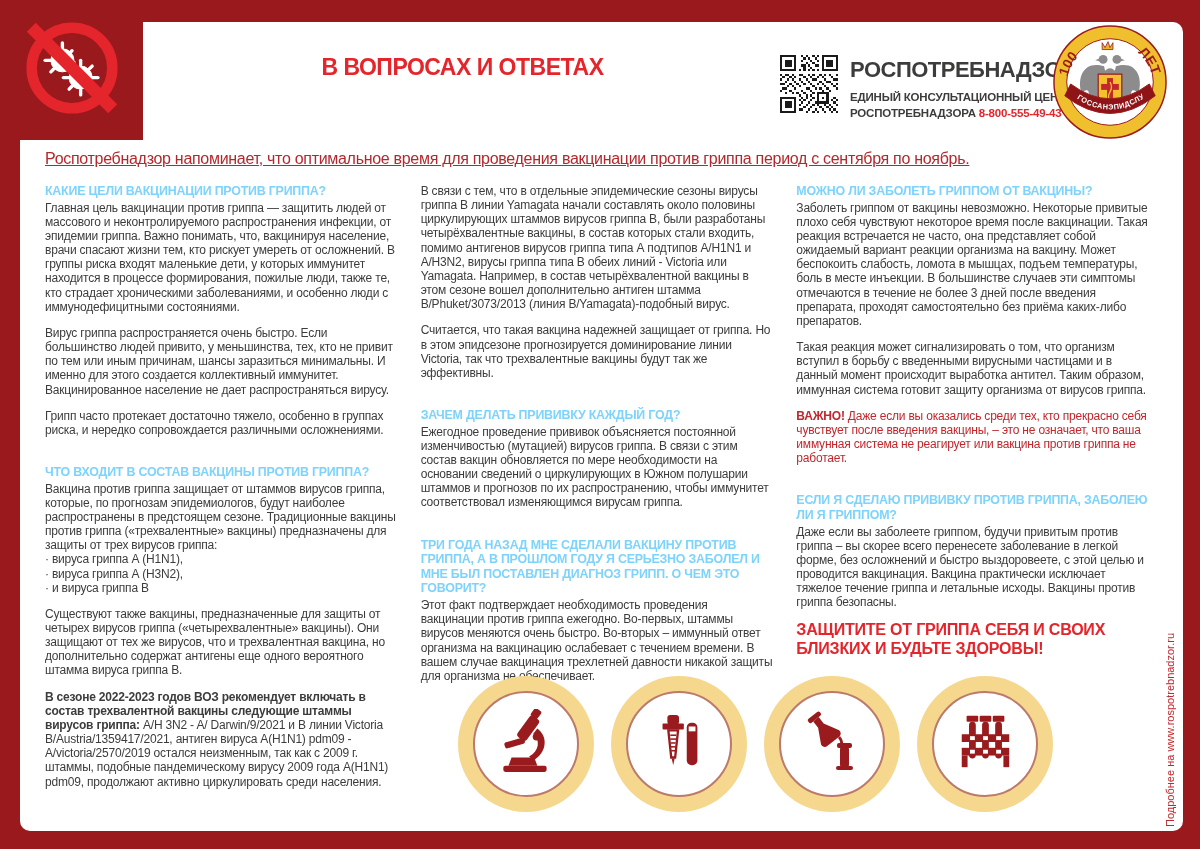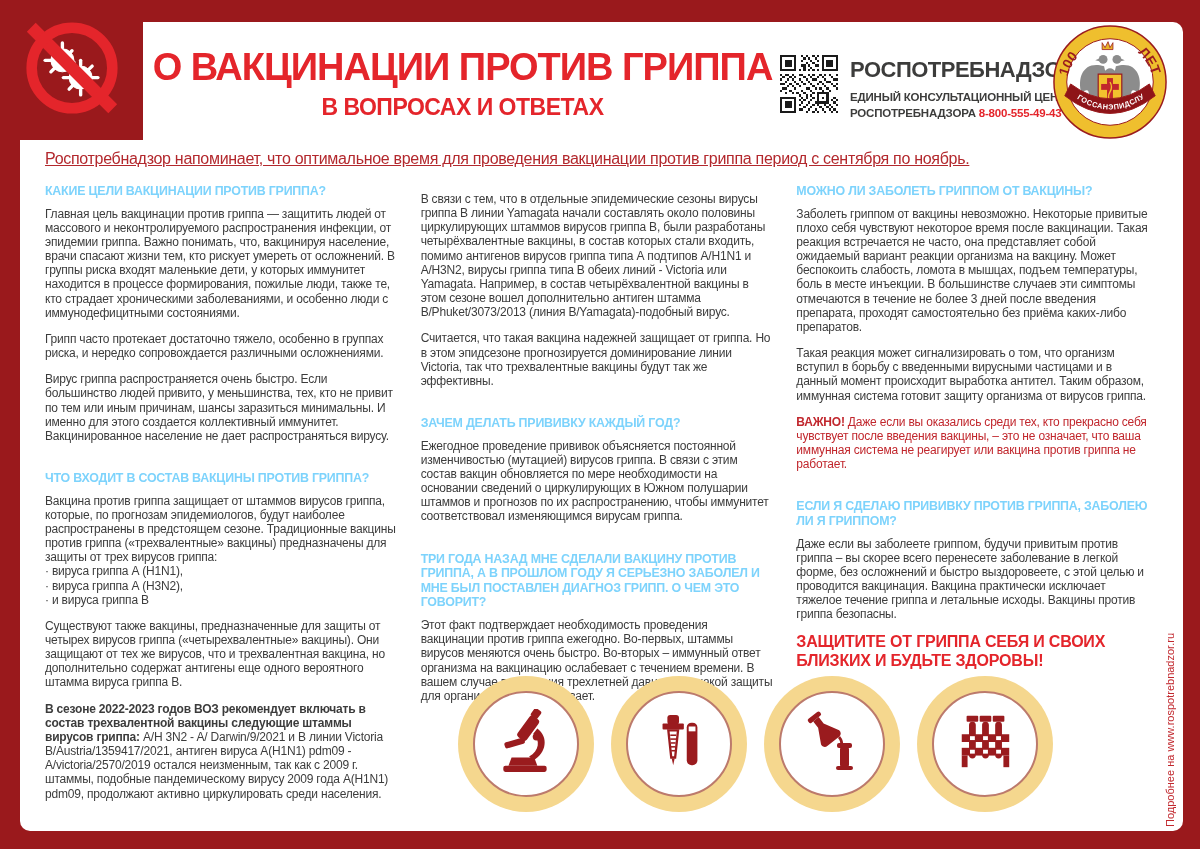--- a/index.html
+++ b/index.html
@@ -15,21 +15,21 @@
   .qr{width:58px;height:58px;}
   .agency-name{font-size:22px;font-weight:bold;color:#3C3C3B;letter-spacing:-0.5px;line-height:1;margin-top:4px;}
   .agency-sub{font-size:11.5px;font-weight:bold;color:#3C3C3B;letter-spacing:-0.2px;line-height:1.4;margin-top:8px;}
   .phone{color:#E4252B;}
   .emblem{position:absolute;left:1051px;top:23px;z-index:2;}
   .reminder{position:absolute;left:45px;top:150px;width:1110px;font-size:16px;color:#B3282D;z-index:2;letter-spacing:-0.3px;text-decoration:underline;}
   .columns{position:absolute;left:45px;top:184px;width:1103px;display:flex;gap:24px;color:#3C3C3C;z-index:2;}
   .col{flex:1;font-size:12px;line-height:1.18;letter-spacing:-0.2px;}
   .col h3{color:#7dd3fc;font-size:12.4px;margin:28px 0 2px;line-height:1.18;letter-spacing:-0.2px;}
   .col h3.first{margin-top:0;}
-  .col p{margin:8px 0 12px;}
+  .col p{margin:0 0 12px;}
   .col p.nogap{margin-bottom:0;}
   .bullets{margin:0 0 12px;}
   .lead-bold{font-weight:bold;}
   .red-note{color:#C1272D;}
   .cta{color:#E4252B;font-weight:bold;font-size:16px;}
   .icons-row{position:absolute;left:458px;top:676px;display:flex;gap:17px;z-index:2;}
   .badge{width:136px;height:136px;border-radius:50%;background:#F5D78E;display:flex;align-items:center;justify-content:center;}
   .badge-inner{width:102px;height:102px;border-radius:50%;background:#ffffff;border:2px solid #BC7A6C;
                display:flex;align-items:center;justify-content:center;}
   .side-note{position:absolute;right:24px;bottom:22px;color:#C1272D;font-size:11px;z-index:2;
@@ -70,21 +70,20 @@
           <circle cx="56" cy="58" r="2.2"></circle>
             <circle cx="62" cy="64" r="1.8"></circle>
         </g>
         <rect x="-10" y="43.5" width="120" height="13" fill="#E4252B" transform="rotate(45 50 50)"></rect>
         <circle cx="50" cy="50" r="42" fill="none" stroke="#E4252B" stroke-width="11"></circle>
       </svg>
     </span>
   </div>
 
   <div class="header-title">
-    <div class="title1">О ВАКЦИНАЦИИ ПРОТИВ ГРИППА</div>
     <div class="title2">В ВОПРОСАХ И ОТВЕТАХ</div>
   </div>
 
   <div class="qr-block">
     <span class="qr">
       <svg width="58" height="58" viewBox="0 0 25 25" shape-rendering="crispEdges">
         <rect x="0" y="0" width="25" height="25" fill="#ffffff"></rect>
         <g fill="#1a1a1a">
           <rect x="0" y="0" width="7" height="7"></rect>
             <rect x="18" y="0" width="7" height="7"></rect>
@@ -147,22 +146,22 @@
     </svg>
   </div>
 
   <div class="reminder">Роспотребнадзор напоминает, что оптимальное время для проведения вакцинации против гриппа период с сентября по ноябрь.</div>
 
   <div class="columns">
 
     <div class="col">
       <h3 class="first">КАКИЕ ЦЕЛИ ВАКЦИНАЦИИ ПРОТИВ ГРИППА?</h3>
       <p>Главная цель вакцинации против гриппа — защитить людей от массового и неконтролируемого распространения инфекции, от эпидемии гриппа. Важно понимать, что, вакцинируя население, врачи спасают жизни тем, кто рискует умереть от осложнений. В группы риска входят маленькие дети, у которых иммунитет находится в процессе формирования, пожилые люди, также те, кто страдает хроническими заболеваниями, и особенно люди с иммунодефицитными состояниями.</p>
+      <p>Вирус гриппа распространяется очень быстро. Если большинство людей привито, у меньшинства, тех, кто не привит по тем или иным причинам, шансы заразиться минимальны. И именно для этого создается коллективный иммунитет. Вакцинированное население не дает распространяться вирусу.</p>
       <p>Грипп часто протекает достаточно тяжело, особенно в группах риска, и нередко сопровождается различными осложнениями.</p>
-      <p>Вирус гриппа распространяется очень быстро. Если большинство людей привито, у меньшинства, тех, кто не привит по тем или иным причинам, шансы заразиться минимальны. И именно для этого создается коллективный иммунитет. Вакцинированное население не дает распространяться вирусу.</p>
       <h3>ЧТО ВХОДИТ В СОСТАВ ВАКЦИНЫ ПРОТИВ ГРИППА?</h3>
       <p class="nogap">Вакцина против гриппа защищает от штаммов вирусов гриппа, которые, по прогнозам эпидемиологов, будут наиболее распространены в предстоящем сезоне. Традиционные вакцины против гриппа («трехвалентные» вакцины) предназначены для защиты от трех вирусов гриппа:</p>
       <div class="bullets">
         <div>· вируса гриппа А (H1N1),</div>
         <div>· вируса гриппа А (H3N2),</div>
         <div>· и вируса гриппа В</div>
       </div>
       <p>Существуют также вакцины, предназначенные для защиты от четырех вирусов гриппа («четырехвалентные» вакцины). Они защищают от тех же вирусов, что и трехвалентная вакцина, но дополнительно содержат антигены еще одного вероятного штамма вируса гриппа В.</p>
       <p><span class="lead-bold">В сезоне 2022-2023 годов ВОЗ рекомендует включать в состав трехвалентной вакцины следующие штаммы вирусов гриппа:</span><span> А/Н 3N2 - A/ Darwin/9/2021 и В линии Victoria B/Austria/1359417/2021, антиген вируса A(H1N1) pdm09 - A/victoria/2570/2019 остался неизменным, так как с 2009 г. штаммы, подобные пандемическому вирусу 2009 года A(H1N1) pdm09, продолжают активно циркулировать среди населения.</span></p>
     </div>

